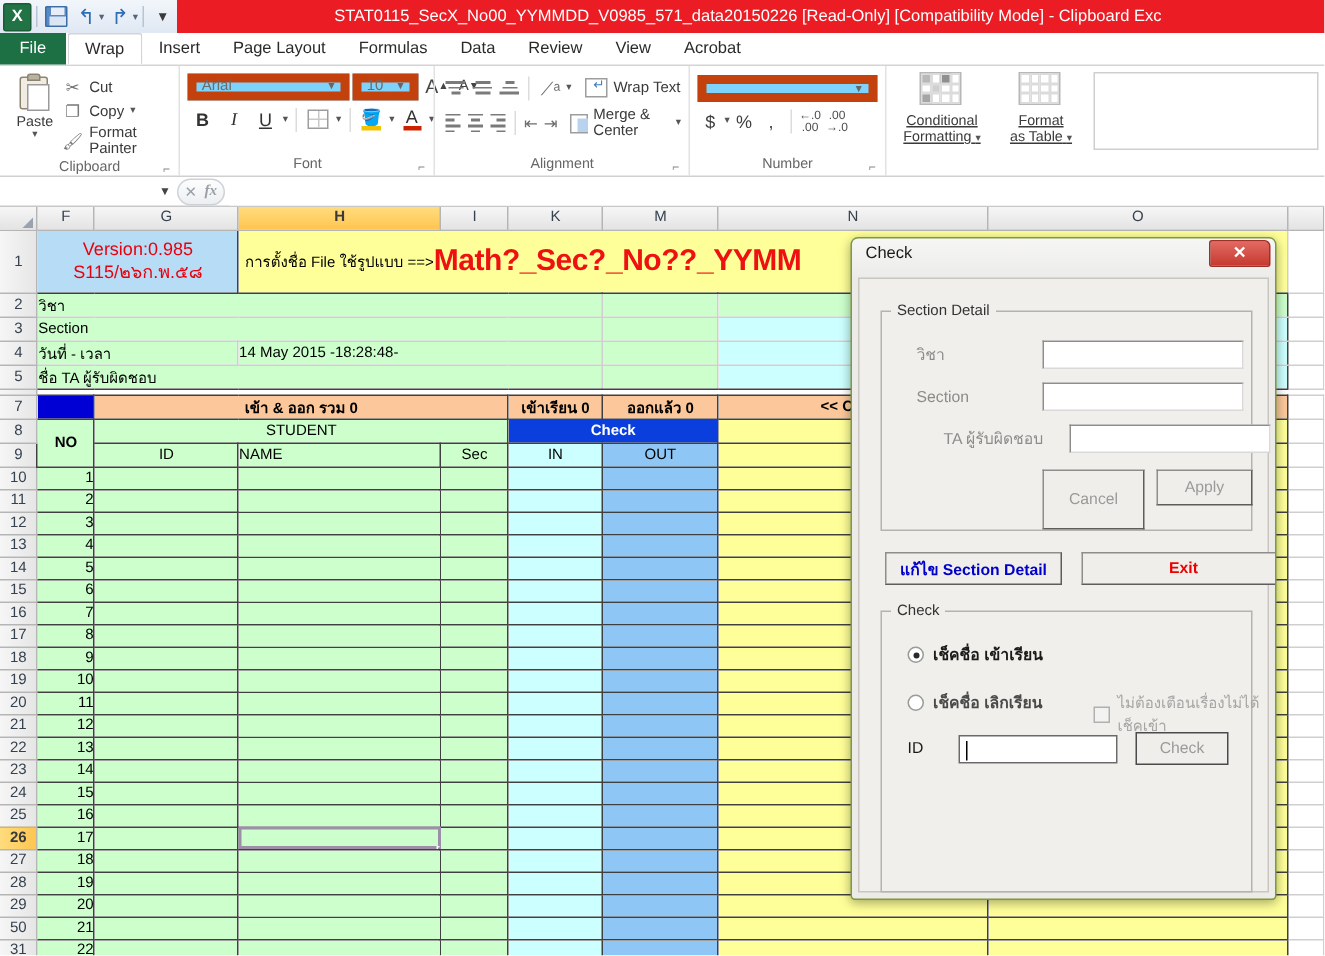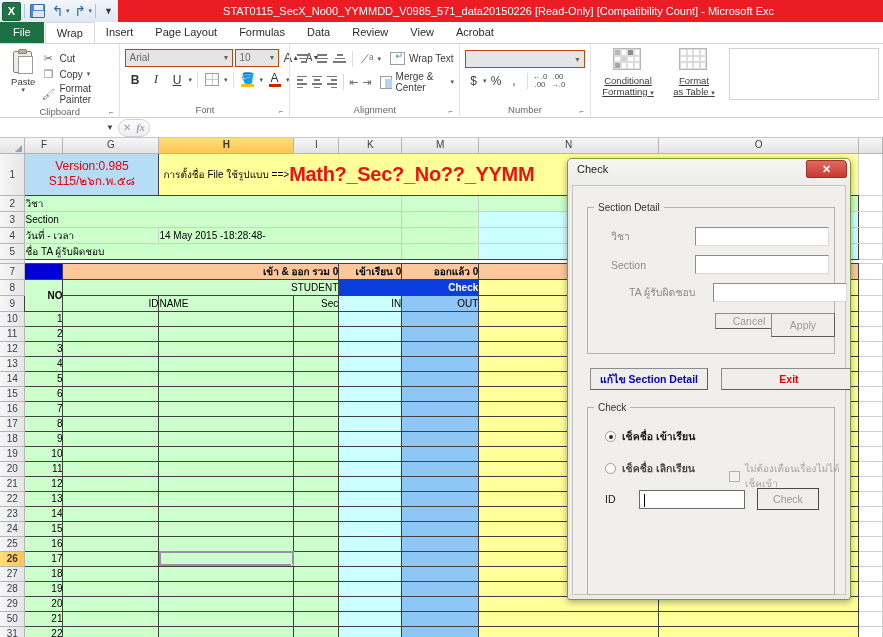--- a/index.html
+++ b/index.html
@@ -108,21 +108,21 @@
   .mini-caret { font-size: 7px; color: #555; line-height: 6px; }
   .clip-items { display: flex; flex-direction: column; gap: 2px; padding-top: 3px; }
   .clip-item { display: flex; align-items: center; gap: 4px; font-size: 10px; color: #3a3a3a; }
   .ci-ico { width: 14px; height: 14px; display:flex; align-items:center; justify-content:center; font-size: 11px; color: #7a7a7a; }
   .scissors { color: #6c6c6c; }
 
   
   .fontgrp-rows { display: flex; flex-direction: column; gap: 3px; }
   .fg-row { display: flex; align-items: center; gap: 2px; }
   .combo {
-    height: 18px; border: 1px solid #c2410c; background: #e5e5e5; display: flex;
+    height: 18px; border: 6px solid #c2410c; background: #7dd3fc; display: flex;
     align-items: center; justify-content: space-between; padding: 0 3px;
     font-size: 10px; color: #444;
   }
   .combo.fontname { width: 108px; }
   .combo.fontsize { width: 44px; }
   .combo .cv { color: #6b6b6b; }
   .combo .cc { font-size: 7px; color: #666; }
   .rbtn {
     min-width: 19px; height: 19px; display: flex; align-items: center;
     justify-content: center; font-size: 11px; color: #4a4a4a; padding: 0 2px;
@@ -238,21 +238,21 @@
     font-size: 10px; color: #36414f; text-align: center; font-weight: normal;
   }
   .rowhead.sel { background: linear-gradient(90deg,#ffdc7d,#ffc550); color:#3a3a3a; font-weight: bold; }
 
   .cell { border: 1px solid #cfcfcf; font-size: 10px; color: #000; overflow: hidden; white-space: nowrap; }
   .b-all { border: 1px solid #404040; }
   .b-t { border-top: 1px solid #404040; }
   .b-b { border-bottom: 1px solid #404040; }
   .b-l { border-left: 1px solid #404040; }
   .b-r { border-right: 1px solid #404040; }
-  .c-ctr { text-align: right; }
+  .c-ctr { text-align: center; }
   .c-rt { text-align: right; padding-right: 3px; }
   .c-lf { text-align: left; padding-left: 2px; }
   .bg-blue-lt { background: #b7dcf5; }
   .bg-yellow { background: #ffff99; }
   .bg-green { background: #ccffcc; }
   .bg-cyan { background: #ccffff; }
   .bg-blue-md { background: #8ec7f5; }
   .bg-blue-dk { background: #0b3fdd; }
   .bg-orange { background: #fcc89b; }
   .bg-navy { background: #0000d4; }
@@ -360,21 +360,21 @@
       <span class="tiny-caret">▾</span>
       <div class="qat-btn">
         <span class="arrow-redo">↱</span>
       </div>
       <span class="tiny-caret">▾</span>
       <div class="qat-sep"></div>
       <div class="qat-btn">
         <span style="font-size:9px;color:#3a3a3a;">▼</span>
       </div>
     </div>
-    <div class="title-red">STAT0115_SecX_No00_YYMMDD_V0985_571_data20150226 [Read-Only]  [Compatibility Count]  -  Microsoft Exc</div>
+    <div class="title-red">STAT0115_SecX_No00_YYMMDD_V0985_571_data20150226 [Read-Only]  [Compatibility Mode]  -  Clipboard Exc</div>
   </div>
 
   <div class="tabstrip">
     <div class="tab file">File</div>
     <div class="tab active">Wrap</div>
     <div class="tab">Insert</div>
     <div class="tab">Page Layout</div>
     <div class="tab">Formulas</div>
     <div class="tab">Data</div>
     <div class="tab">Review</div>
@@ -1047,21 +1047,21 @@
         </div>
       </div>
 
       <div class="frow" style="left:56px; top:97px;">
         <span class="flbl" style="width:84px;">TA ผู้รับผิดชอบ</span>
         <div class="finput" style="width:134px;">
           <span></span>
         </div>
       </div>
 
-      <div class="dbtn" style="position:absolute; left:122px; top:127px; width:68px; height:16px;margin-left:20px;">Cancel</div>
+      <div class="dbtn" style="position:absolute; left:122px; top:127px; width:68px; height:40px;">Cancel</div>
       <div class="dbtn" style="position:absolute; left:198px; top:127px; width:64px; height:24px;">Apply</div>
 
       <div class="dbtn enabled blue" style="position:absolute; left:17px; top:182px; width:118px; height:22px;">แก้ไข Section Detail</div>
       <div class="dbtn enabled red" style="position:absolute; left:148px; top:182px; width:136px; height:22px;">Exit</div>
 
       <fieldset class="gbox" style="left:14px; top:216px; width:248px; height:193px;">
         <legend>Check</legend>
       </fieldset>
 
       <div class="frow" style="left:32px; top:242px;">

